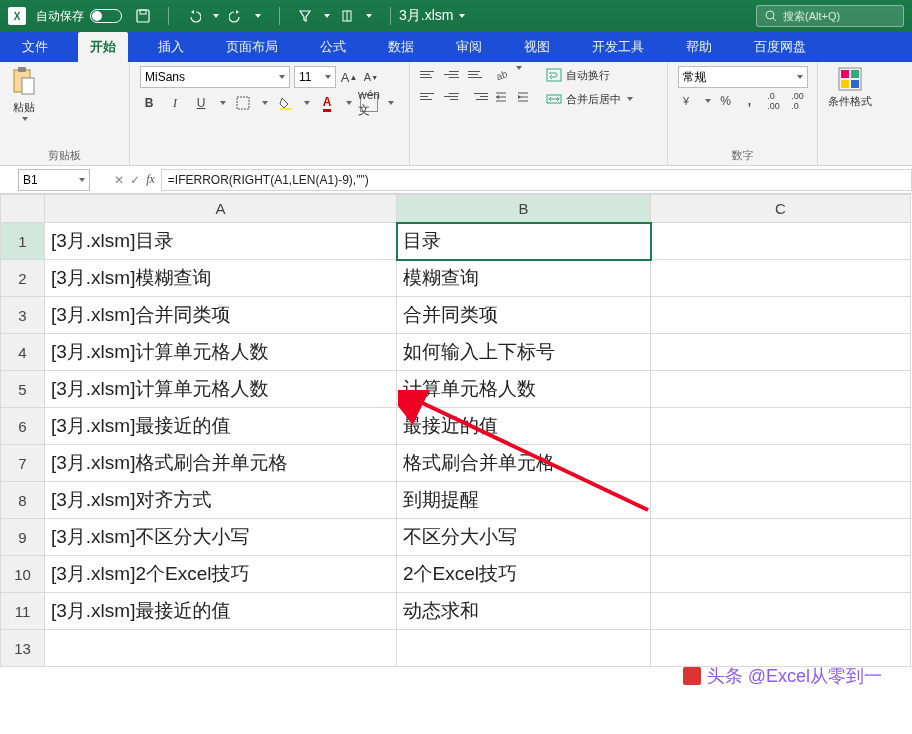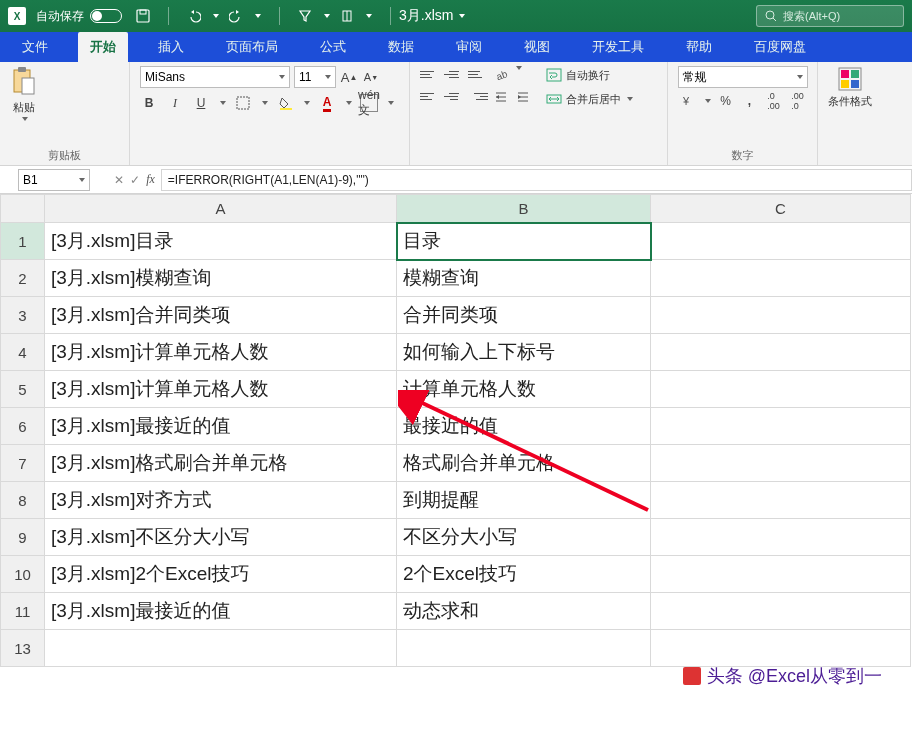--- a/index.html
+++ b/index.html
@@ -63,21 +63,21 @@
   .colB { width: 254px; }
   .colC { width: 260px; }
   th.colh.sel { background: #d2e8dc; }
   th.rowh.sel { background: #d2e8dc; }
   td.cell.active { outline: 2px solid #1a7a4a; outline-offset: -1px; }
 
   
   .arrow-svg { position:absolute; left:398px; top:196px; pointer-events:none; }
 
   
-  .watermark { position:absolute; right:30px; bottom:46px; font-size:18px; color:#4c1d95; text-shadow:0 0 2px #fff,0 0 2px #fff; display:flex; align-items:center; gap:6px;}
+  .watermark { position:absolute; right:30px; bottom:46px; font-size:18px; color:#8b5cf6; text-shadow:0 0 2px #fff,0 0 2px #fff; display:flex; align-items:center; gap:6px;}
   .watermark .logo { width:18px; height:18px; background:#d33; border-radius:2px; display:inline-block; }
 
 </style>
 </head>
 <body>
 
 <div class="title-bar">
   <div class="xl-logo">X</div>
   <div class="autosave">
     <span>自动保存</span>

